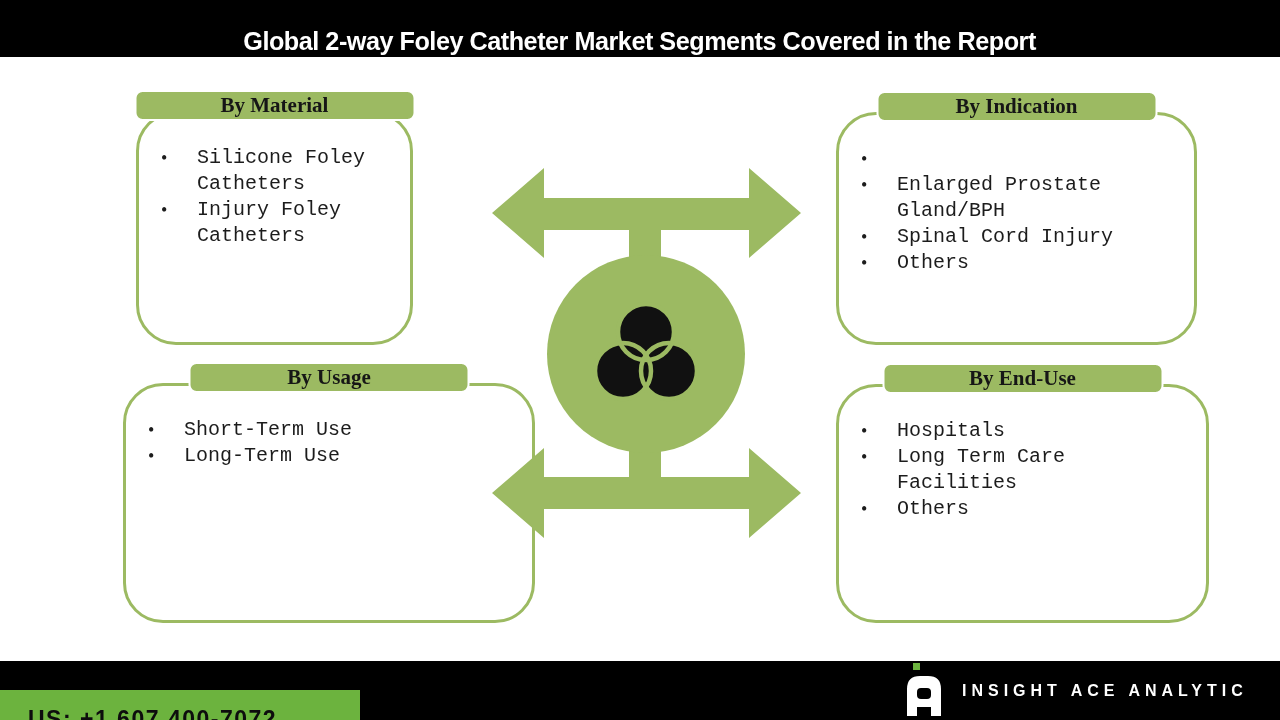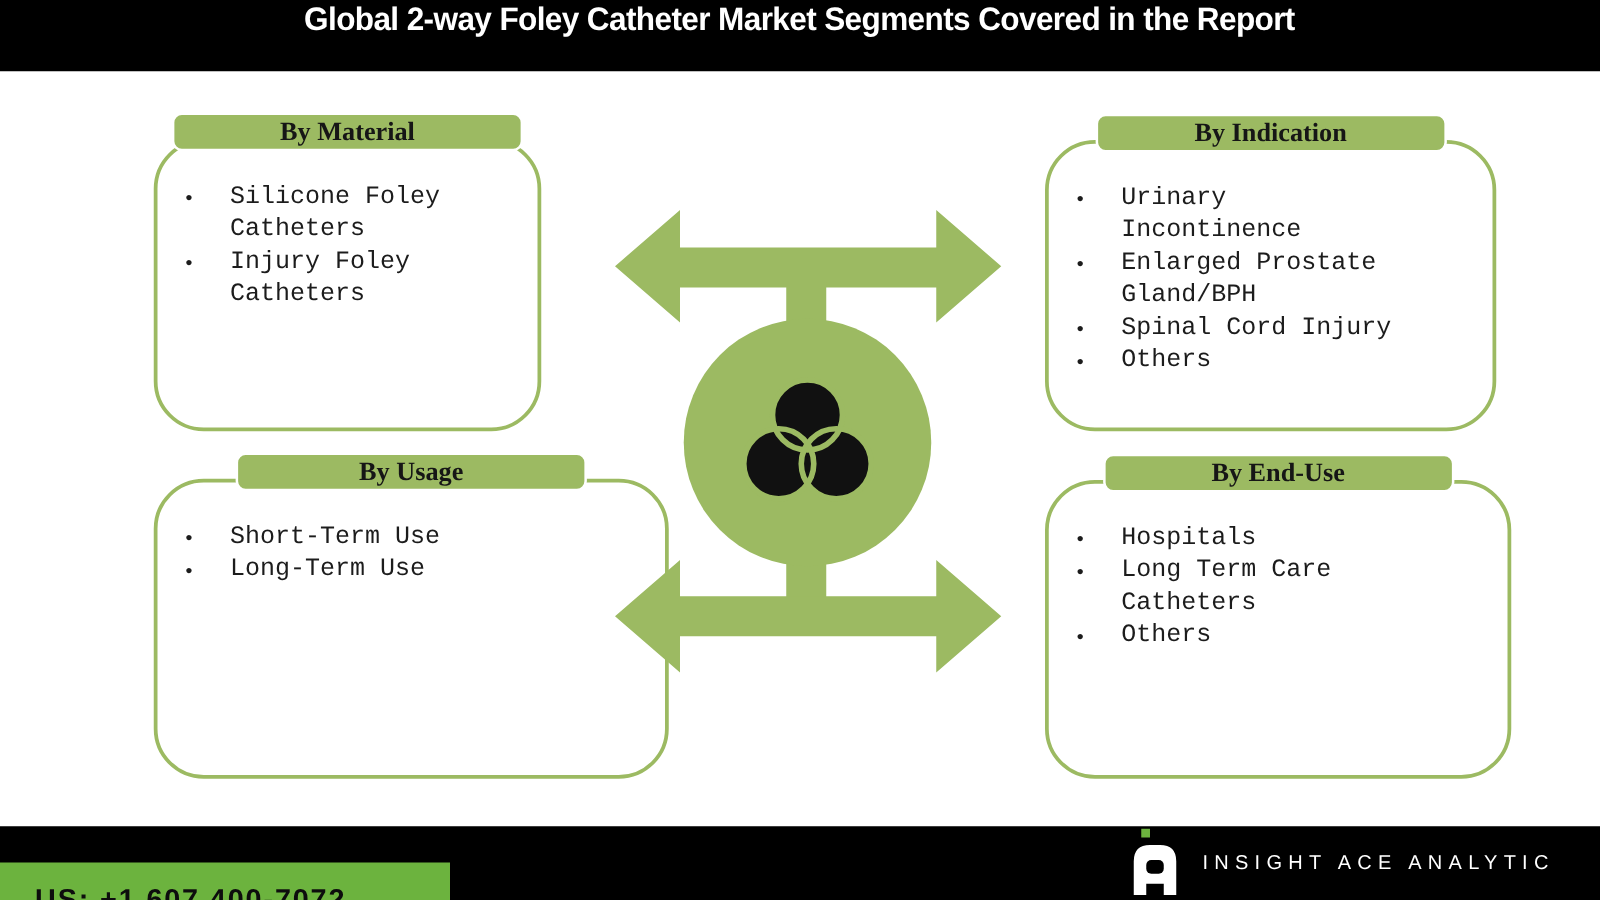--- a/index.html
+++ b/index.html
@@ -3,21 +3,21 @@
 <meta charset="utf-8">
 <style>
   html,body{margin:0;padding:0;}
   body{
     width:1280px;height:720px;position:relative;overflow:hidden;
     background:#ffffff;font-family:"Liberation Sans",sans-serif;
   }
   
   .title-bar{
     position:absolute;left:0;top:0;width:1280px;height:57px;background:#000000;
-    display:flex;align-items:flex-start;justify-content:center;
+    display:flex;align-items:flex-end;justify-content:center;
   }
   .title-bar h1{
     margin:0;color:#ffffff;font-size:26px;font-weight:700;letter-spacing:-0.5px;
     font-family:"Liberation Sans",sans-serif;transform:scaleX(.97);white-space:nowrap;
   }
   
   .seg{position:absolute;}
   .seg .box{
     position:absolute;left:0;right:0;top:21px;bottom:0;
     background:#ffffff;border:3px solid #9CBA62;border-radius:40px;
@@ -32,37 +32,37 @@
   .seg ul{
     list-style:none;margin:0;position:absolute;z-index:3;
     top:55px;left:25px;right:18px;padding:0;
   }
   .seg ul li{
     display:flex;align-items:flex-start;
     font-family:"Liberation Serif",serif;font-size:20px;color:#1c1c1c;line-height:26px;
   }
   .seg ul li .bullet{width:36px;flex:0 0 36px;font-size:18px;color:#1c1c1c;}
   .seg ul li .txt{max-width:238px;font-family:Liberation Mono, monospace;}
-  #seg-material {left:123px;top:90px;width:277px;height:255px;padding-left:33px;}
+  #seg-material {left:136px;top:90px;width:277px;height:255px;}
   #seg-indication{left:836px;top:91px;width:345px;height:254px;padding-left:16px;}
   #seg-usage    {left:123px;top:362px;width:412px;height:261px;}
   #seg-enduse   {left:836px;top:363px;width:345px;height:260px;padding-left:28px;}
   
   .center-graphic{position:absolute;left:480px;top:160px;width:330px;height:390px;}
   
   .footer-bar{position:absolute;left:0;top:661px;width:1280px;height:59px;background:#000000;}
   .footer-phone{
     position:absolute;left:0;top:662px;width:360px;height:58px;background:#6CB33E;
     display:flex;align-items:center;color:#0d0d0d;font-weight:700;font-size:23px;
     letter-spacing:1.5px;padding-left:28px;box-sizing:border-box;white-space:nowrap;margin-top:28px;
   }
   .footer-logo{position:absolute;left:903px;top:660px;width:44px;height:58px;}
   .footer-brand{
     position:absolute;left:962px;top:661px;height:59px;display:flex;align-items:center;
-    color:#ffffff;font-weight:400;font-size:16px;letter-spacing:5px;white-space:nowrap;
+    color:#ffffff;font-weight:700;font-size:16px;letter-spacing:5px;white-space:nowrap;
   }
 </style>
 </head>
 <body>
 
 <div class="title-bar">
   <h1>Global 2-way Foley Catheter Market Segments Covered in the Report</h1>
 </div>
 
 <div class="seg" id="seg-material">
@@ -82,21 +82,20 @@
     </ul>
 </div>
 
 <div class="seg" id="seg-indication">
   <div class="hdr">By Indication</div>
   <div class="box"></div>
   <ul>
 
       <li>
         <span class="bullet">•</span>
-        <span class="txt">Urinary Incontinence</span>
       </li>
 
       <li>
         <span class="bullet">•</span>
         <span class="txt">Enlarged Prostate Gland/BPH</span>
       </li>
 
       <li>
         <span class="bullet">•</span>
         <span class="txt">Spinal Cord Injury</span>
@@ -131,21 +130,21 @@
   <div class="box"></div>
   <ul>
 
       <li>
         <span class="bullet">•</span>
         <span class="txt">Hospitals</span>
       </li>
 
       <li>
         <span class="bullet">•</span>
-        <span class="txt">Long Term Care Catheters</span>
+        <span class="txt">Long Term Care Facilities</span>
       </li>
 
       <li>
         <span class="bullet">•</span>
         <span class="txt">Others</span>
       </li>
     </ul>
 </div>
 
 <div class="center-graphic">

